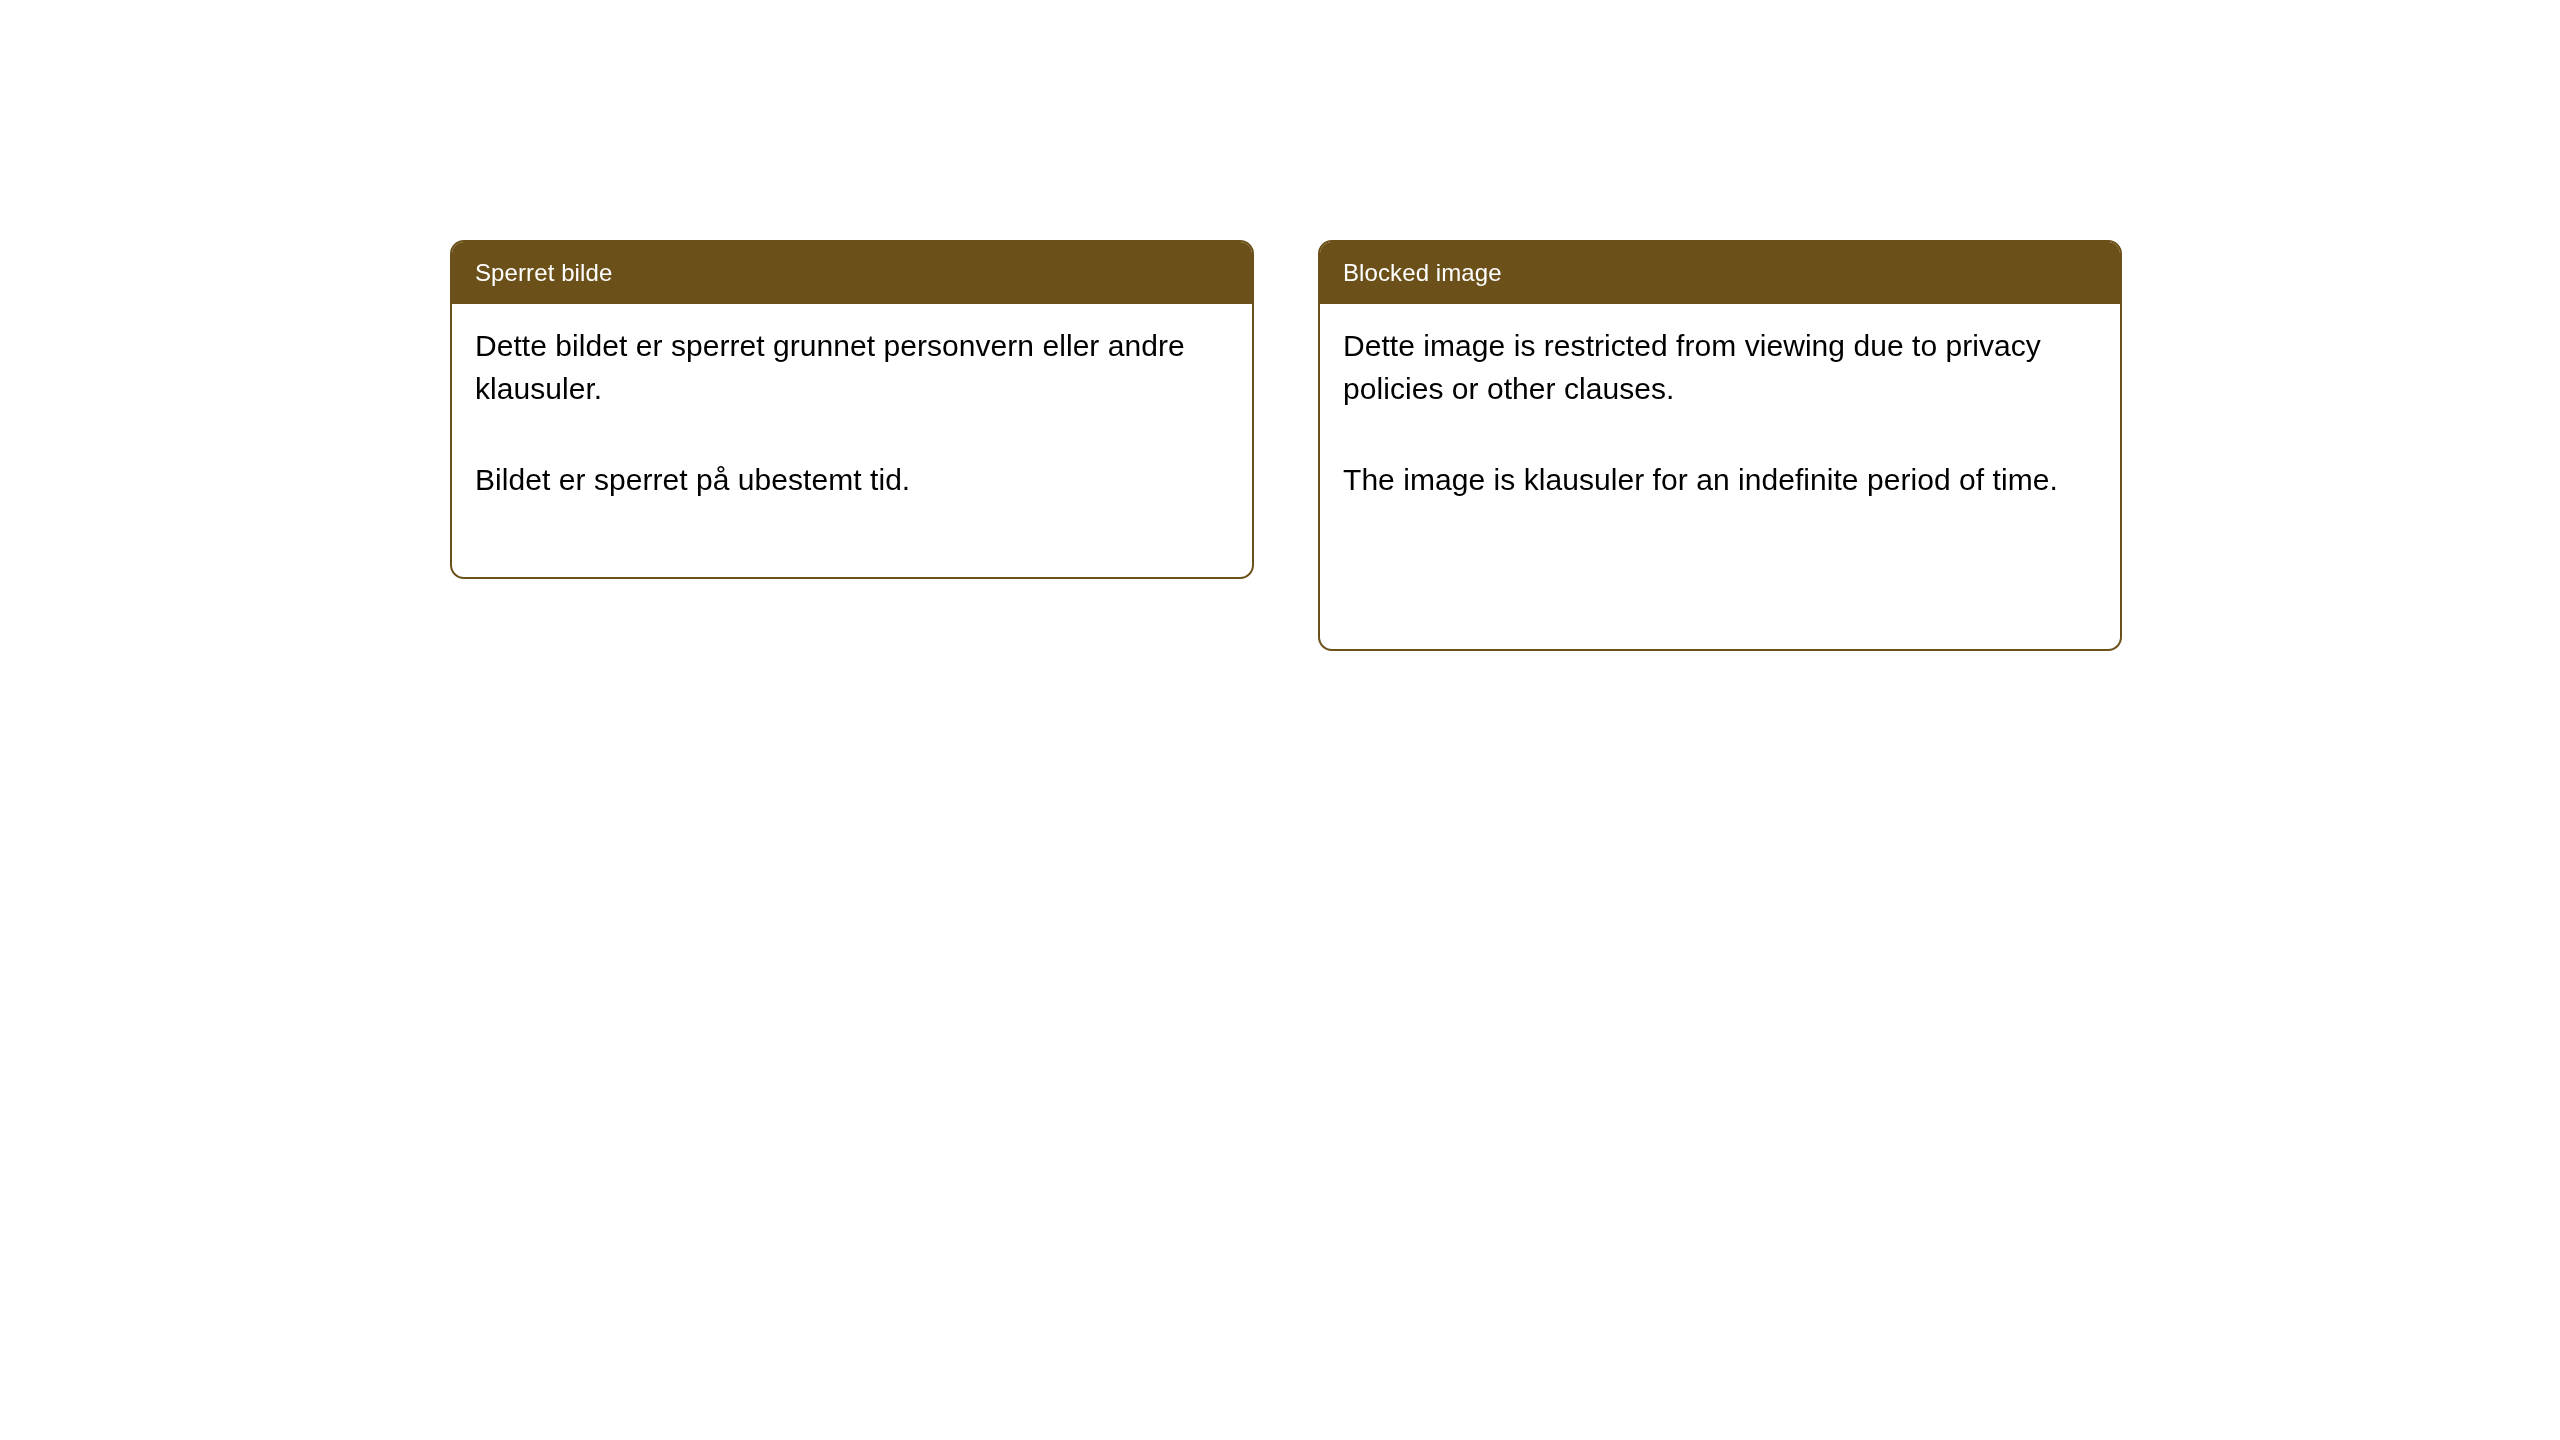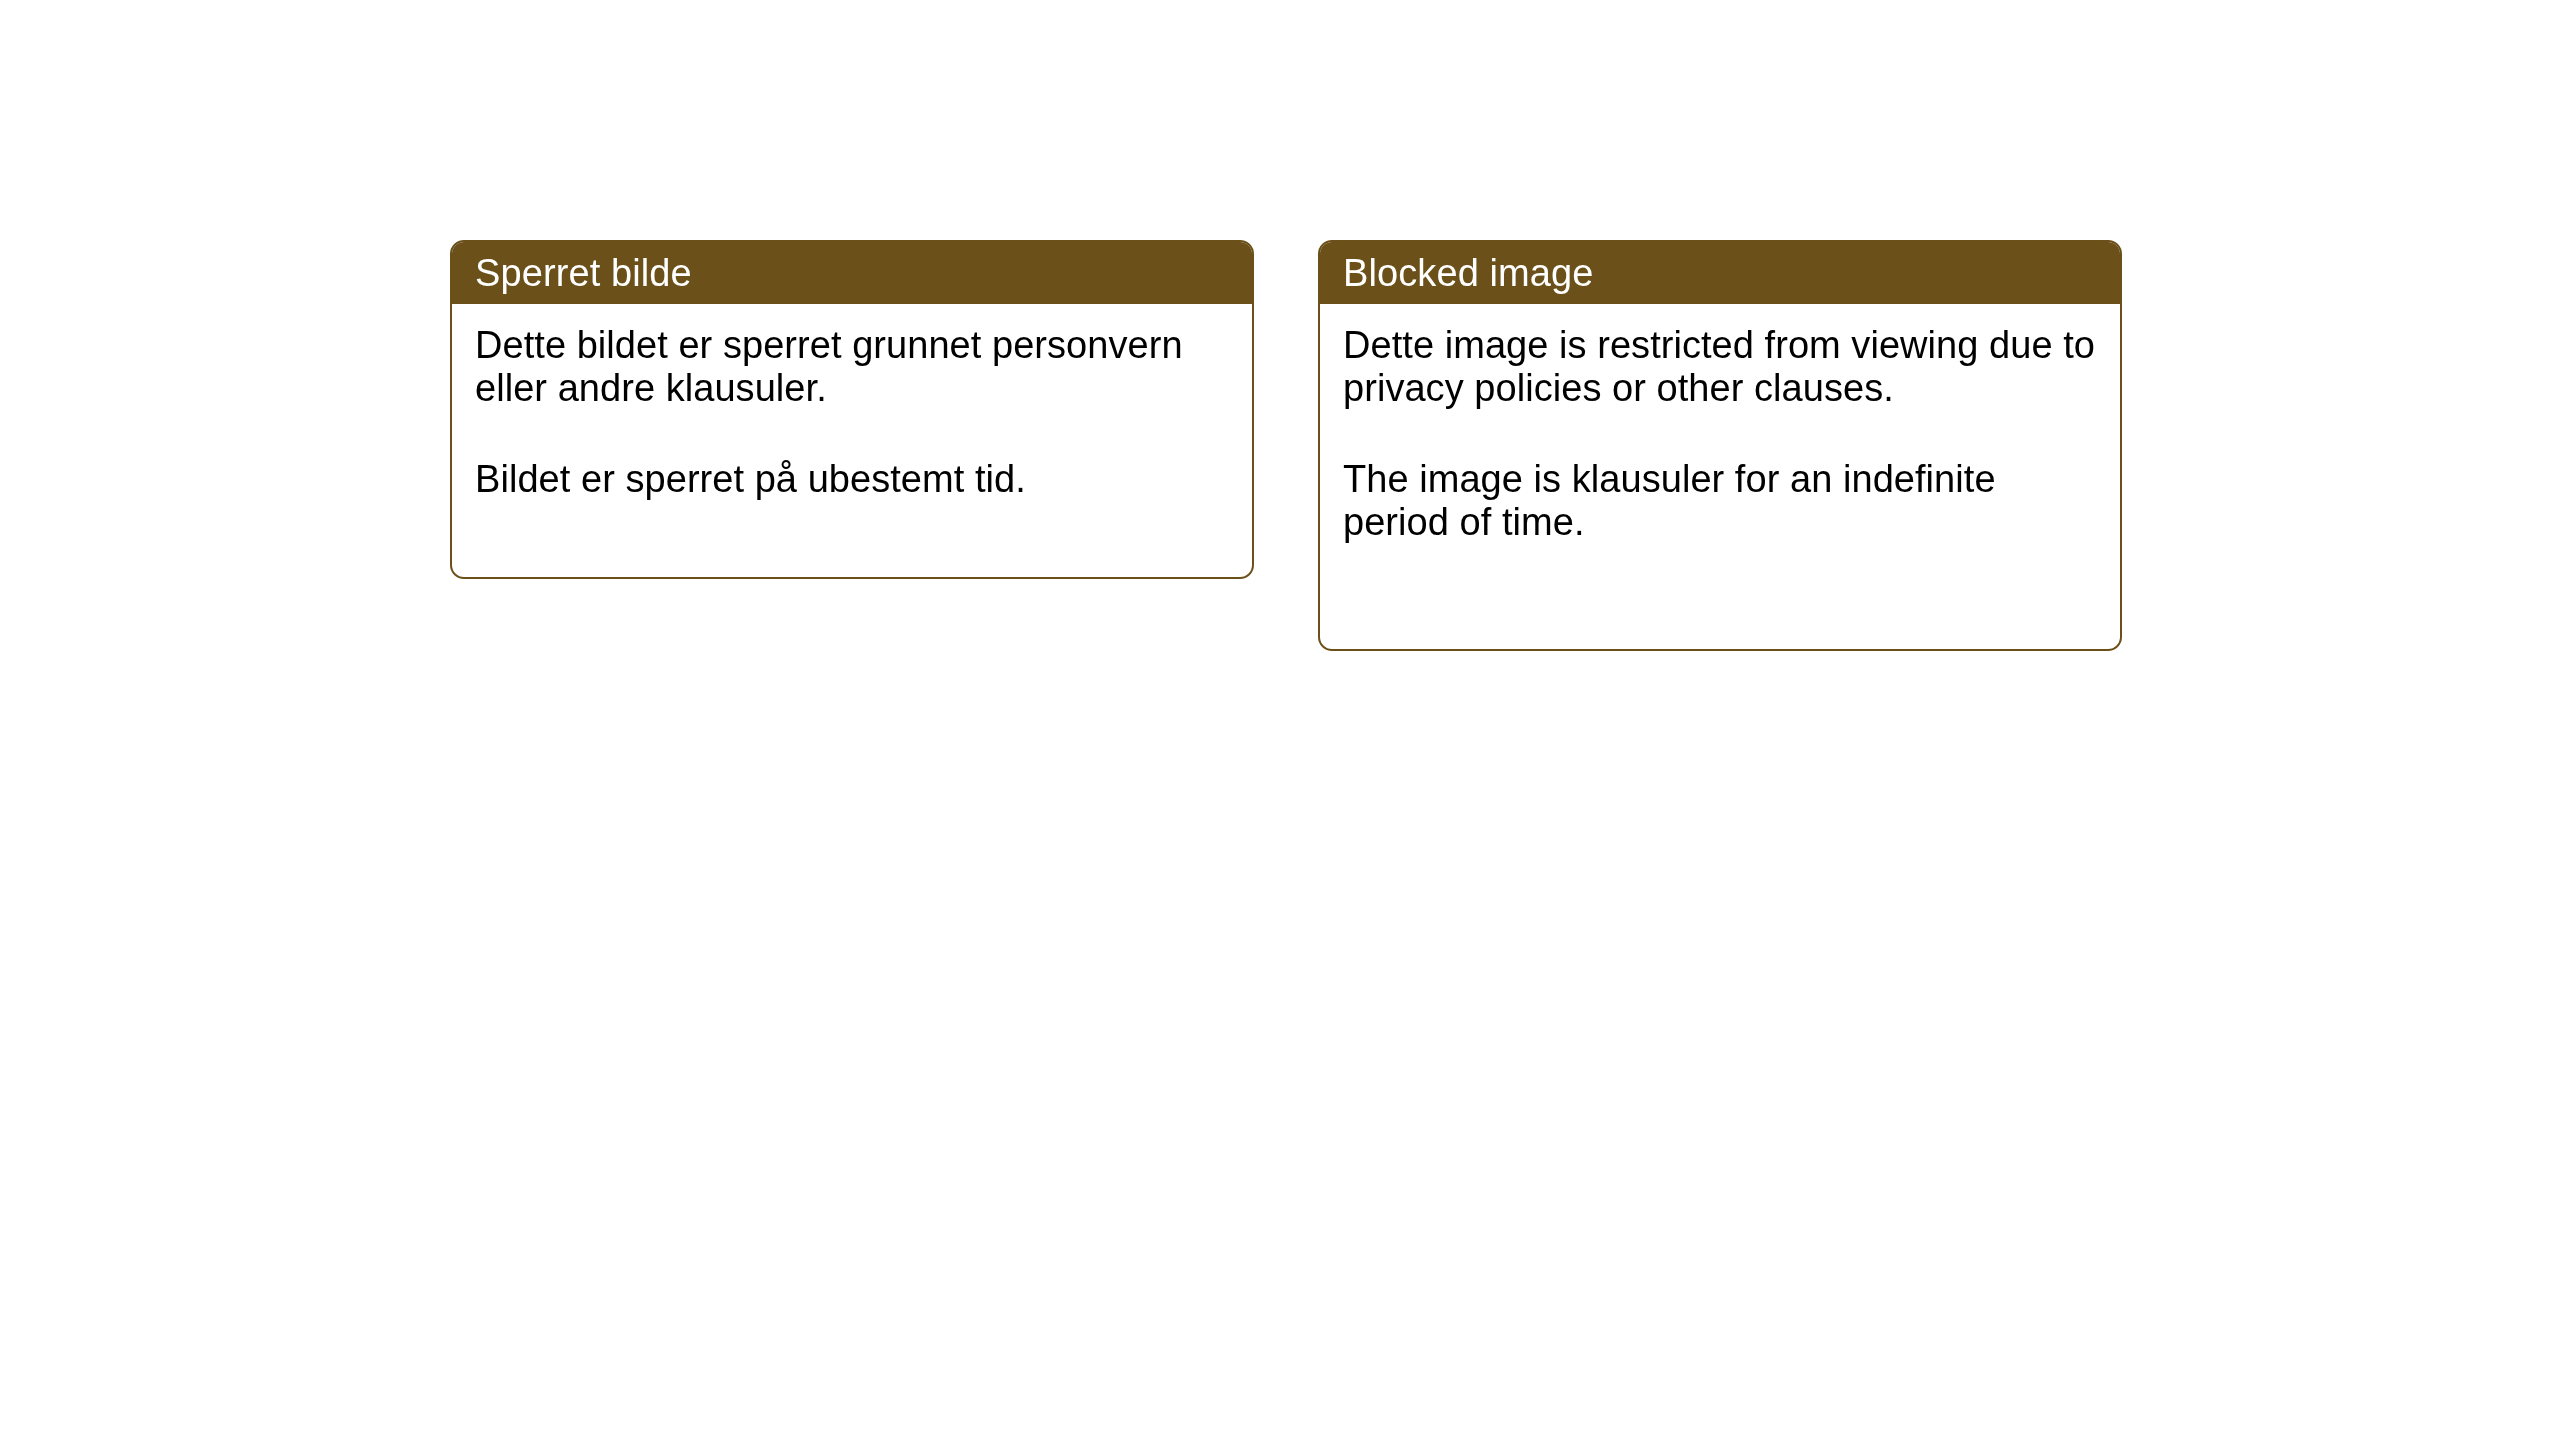--- a/index.html
+++ b/index.html
@@ -48,37 +48,37 @@
     width: 100%;
     height: 62px;
     background: #6b5119;
     display: flex;
     align-items: center;
     padding: 0 0 0 23px;
   }
 
   .card-title {
     color: #ffffff;
-    font-size: 38px;
+    font-size: 24px;
     line-height: 40px;
     font-weight: 400;
     letter-spacing: 0.1px;
     white-space: nowrap;
   }
 
   .card-body {
     box-sizing: border-box;
     padding: 20px 22px 0 23px;
     background: #ffffff;
   }
 
   .card-paragraph {
     margin: 0;
     color: #000000;
-    font-size: 38px;
+    font-size: 30px;
     line-height: 43px;
     font-weight: 400;
     letter-spacing: 0.05px;
   }
 
   .card-paragraph + .card-paragraph {
     margin-top: 48px;
   }
 </style>
 </head>

